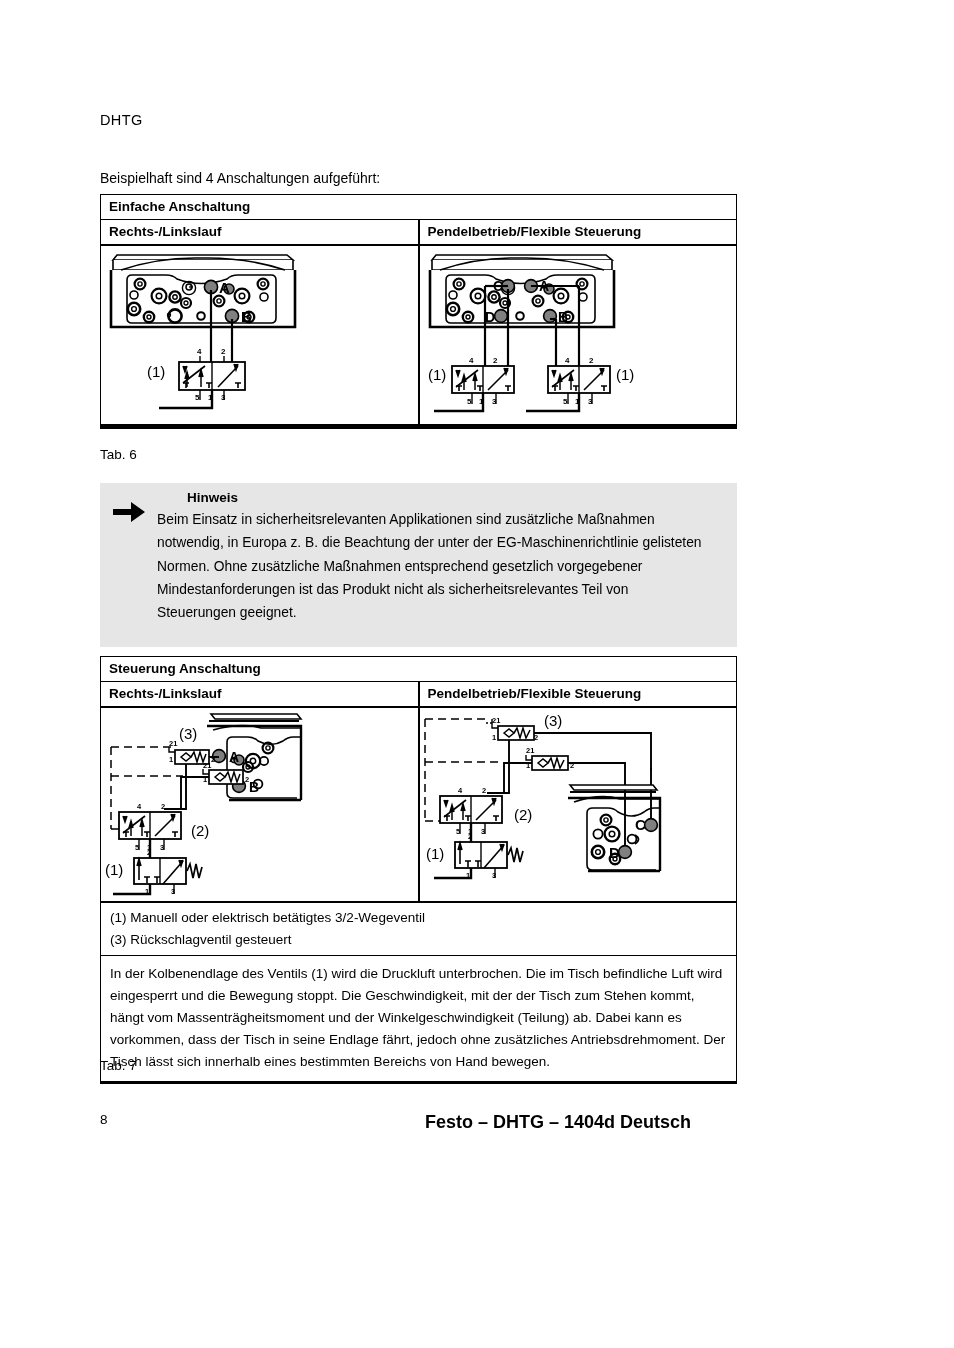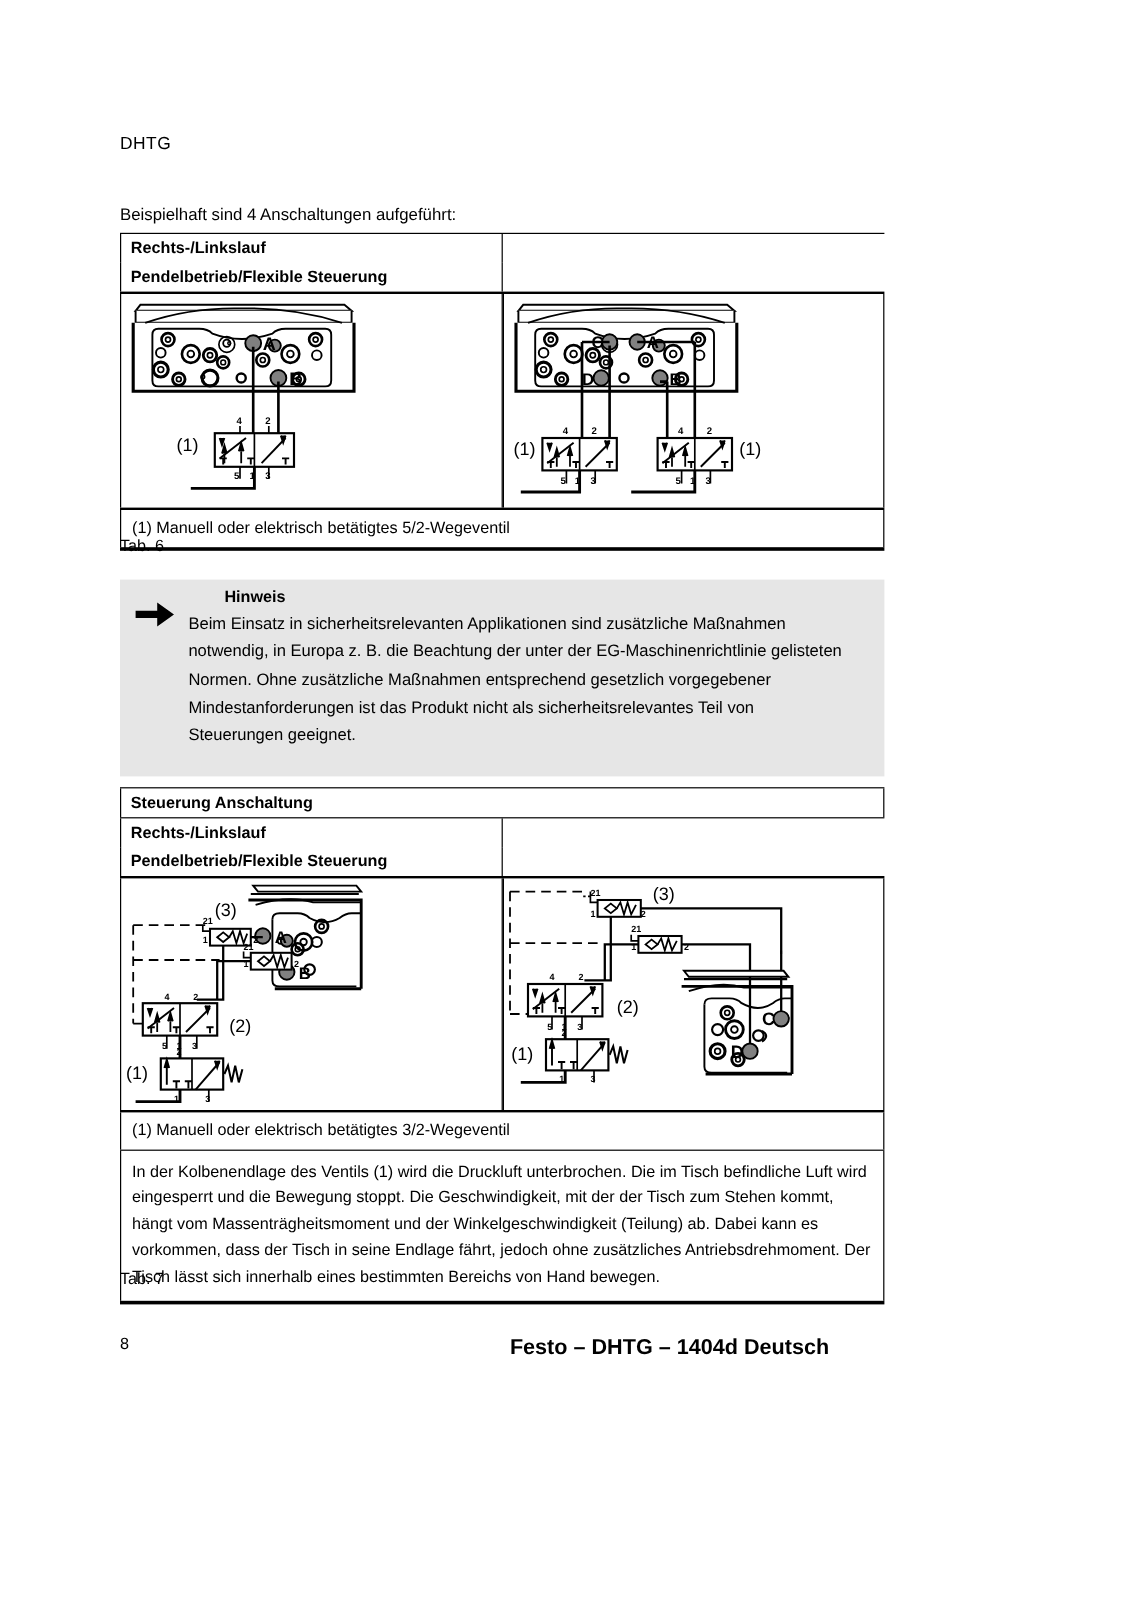--- a/index.html
+++ b/index.html
@@ -63,21 +63,20 @@
   }
   .tbl-row {
     display: flex;
     box-sizing: border-box;
   }
   .tbl-row.hdr-top {
     border-bottom: 1.6px solid #000;
   }
   .tbl-row.hdr-cols {
     border-bottom: 2.6px solid #000;
-    flex-direction: column;
   }
   .tbl-row.body-row {
     border-bottom: 2.6px solid #000;
   }
   .tbl-row.note-row {
     border-bottom: 1.6px solid #000;
   }
   .tbl-row.note-row:last-child {
     border-bottom: none;
   }
@@ -143,20 +142,23 @@
 <body>
 
 <div id="page">
 
   <div class="doc-header">DHTG</div>
 
   <div class="intro">Beispielhaft sind 4 Anschaltungen aufgeführt:</div>
 
   <div class="tbl" style="top:194px;">
 
+    <div class="tbl-row hdr-top">
+      <div class="cell wide bold">Einfache Anschaltung</div>
+    </div>
 
     <div class="tbl-row hdr-cols">
       <div class="cell half bold">Rechts-/Linkslauf</div>
       <div class="cell half bold">Pendelbetrieb/Flexible Steuerung</div>
     </div>
 
     <div class="tbl-row body-row">
 
       <div class="cell half nopadv diagcell">
         <svg class="diagram" width="318" height="178" viewBox="0 0 318 178">
@@ -352,23 +354,20 @@
             <text x="138" y="76">B</text>
           </g>
           <g fill="#000" font-size="15">
             <text x="8" y="134">(1)</text>
             <text x="196" y="134">(1)</text>
           </g>
         </svg>
       </div>
     </div>
 
-    <div class="tbl-row note-row">
-      <div class="cell wide foot">(1) Manuell oder elektrisch betätigtes 5/2-Wegeventil</div>
-    </div>
   </div>
 
   <div class="tab-caption" style="top:447px;">Tab. 6</div>
 
   <div class="note-box">
     <div class="note-icon-wrap">
       <svg width="34" height="26" viewBox="0 0 34 26">
         <path d="M1 10 L19 10 L19 3 L33 13 L19 23 L19 16 L1 16 Z" fill="#000"></path>
       </svg>
     </div>
@@ -600,20 +599,21 @@
             <text x="94" y="112">(2)</text>
             <text x="6" y="151">(1)</text>
           </g>
         </svg>
       </div>
     </div>
 
     <div class="tbl-row note-row">
       <div class="cell wide foot">
         <div>(1) Manuell oder elektrisch betätigtes 3/2-Wegeventil</div>
+        <div>(3) Rückschlagventil gesteuert</div>
       </div>
     </div>
 
     <div class="tbl-row note-row">
       <div class="cell wide para">In der Kolbenendlage des Ventils (1) wird die Druckluft unterbrochen. Die im Tisch befindliche Luft wird eingesperrt und die Bewegung stoppt. Die Geschwindigkeit, mit der der Tisch zum Stehen kommt, hängt vom Massenträgheitsmoment und der Winkelgeschwindigkeit (Teilung) ab. Dabei kann es vorkommen, dass der Tisch in seine Endlage fährt, jedoch ohne zusätzliches Antriebsdrehmoment. Der Tisch lässt sich innerhalb eines bestimmten Bereichs von Hand bewegen.</div>
     </div>
   </div>
 
   <div class="tab-caption" style="top:1058px;">Tab. 7</div>
 

